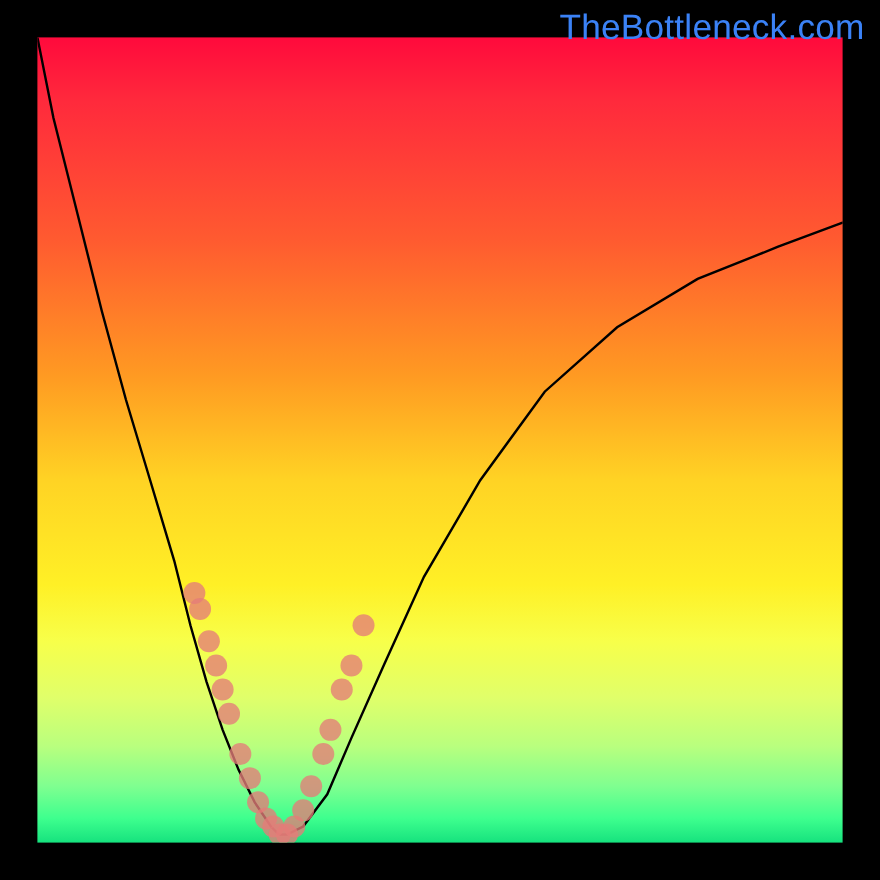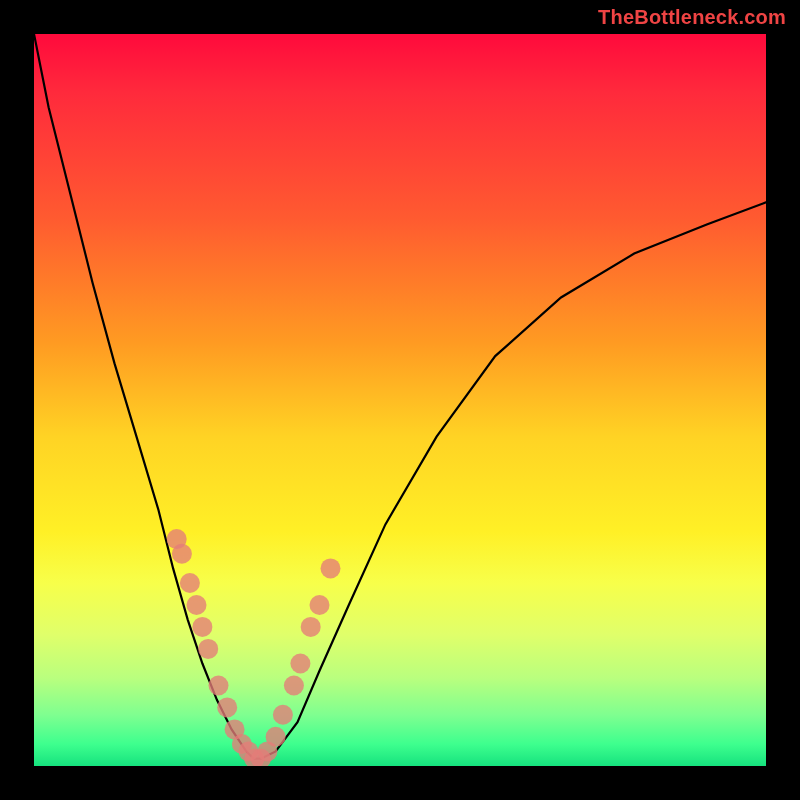--- a/index.html
+++ b/index.html
@@ -40,23 +40,23 @@
       #b9ff7e 88%,
       #7fff90 93%,
       #3eff8e 97%,
       #16e27e 100%
     );
   }
   .watermark {
     position: absolute;
     top: 6px;
     right: 14px;
-    font-size: 20px;
-    font-weight: 700;
-    color: #ef4444;
+    font-size: 32px;
+    font-weight: 400;
+    color: #3b82f6;
     letter-spacing: 0.2px;
   }
   svg {
     position: absolute;
     left: 0;
     top: 0;
   }
   .curve {
     stroke: #000;
     stroke-width: 2.2;

